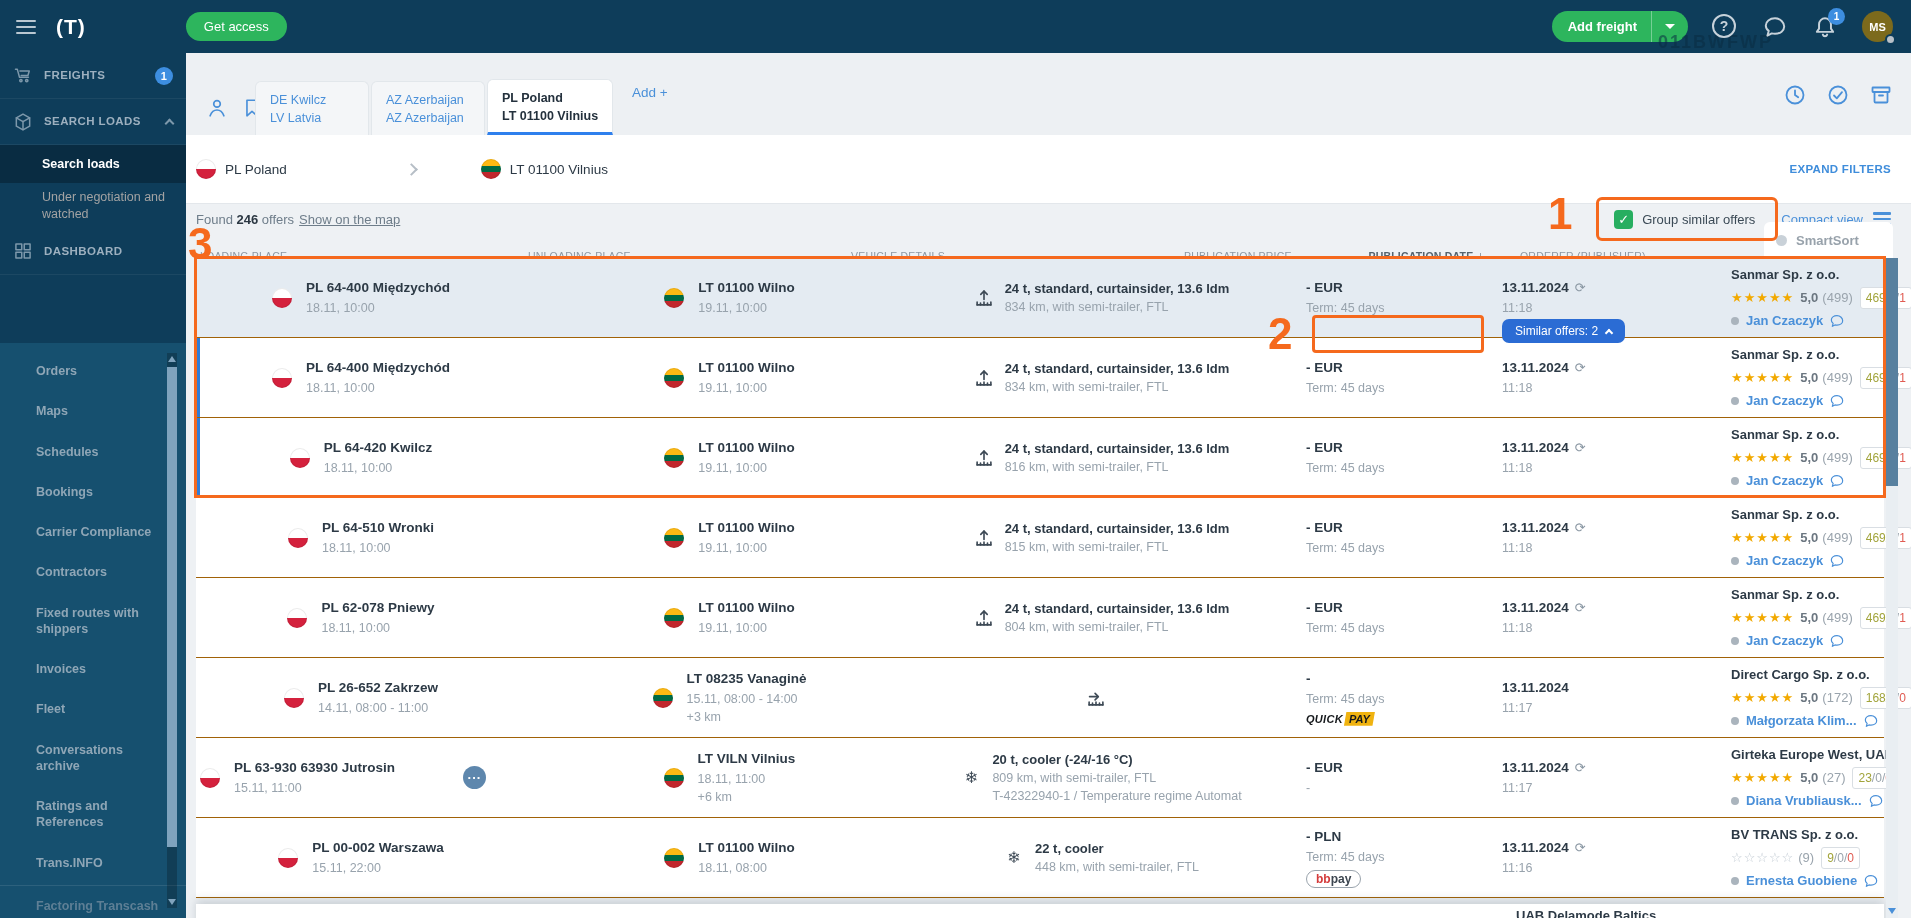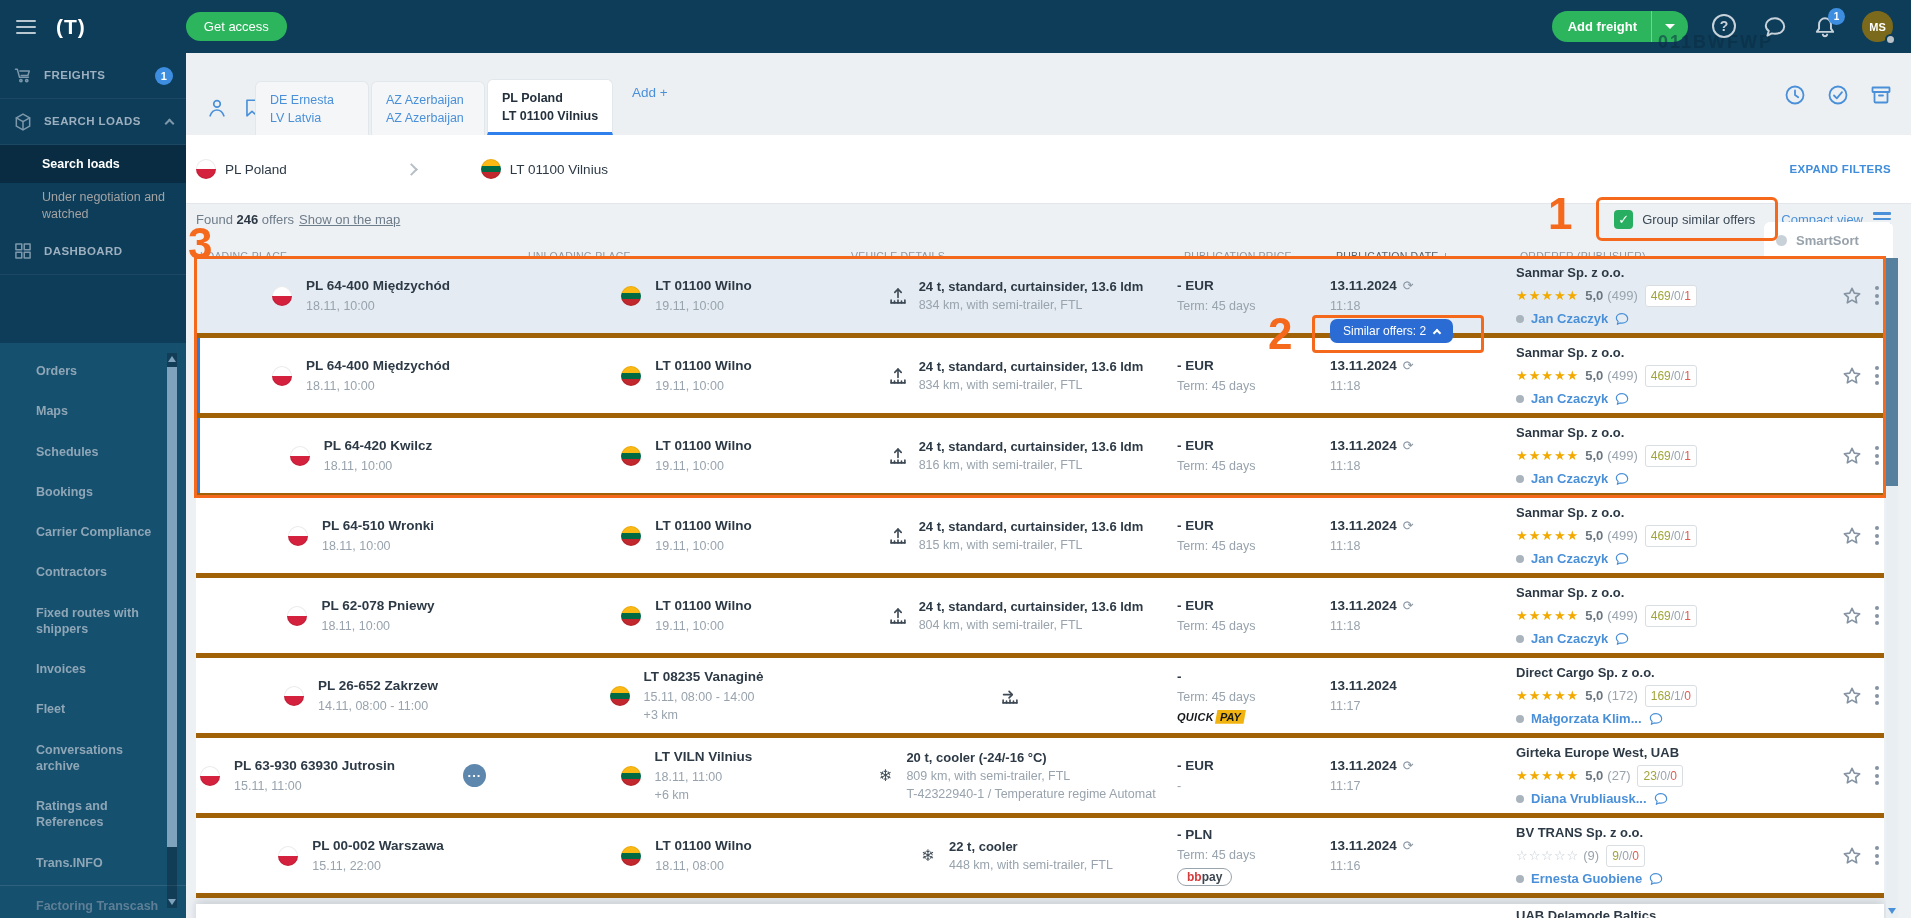--- a/index.html
+++ b/index.html
@@ -100,32 +100,32 @@
         display:flex; align-items:center; justify-content:center; }
   .group-cb .lbl { margin-left:9px; color:#3b4a56; }
   .compact { color:#4a90d9; margin-left:26px; cursor:pointer; }
   .compact-icon { margin-left:10px; cursor:pointer; width:18px; }
   .compact-icon i { display:block; height:2.5px; background:#4a90d9; margin:3px 0; border-radius:1px; }
 
   
   .theader { position:absolute; left:10px; top:191px; width:1688px; height:24px; display:grid;
              grid-template-columns:326px 329px 326px 153px 186px 320px 48px; align-items:center; }
   .th { font-size:10.5px; color:#8b97a3; letter-spacing:.2px; }
-  .th.dark { color:#55636e; font-weight:normal; }
+  .th.dark { color:#55636e; font-weight:bold;text-align:center; }
   .th .sortarrow { font-size:12px; color:#42525f; margin-left:4px; }
   .th1{padding-left:4px}.th2{padding-left:6px}.th4{padding-left:7px}.th5{padding-left:6px}.th6{padding-left:4px}
   .smartsort { position:absolute; left:1578px; top:169px; width:129px; height:36px; background:#fff;
                border-radius:6px 6px 0 0; display:flex; align-items:center; padding:0 12px; color:#98a2ab;
                font-size:13px; font-weight:bold; z-index:2; }
   .smartsort .dot { width:11px; height:11px; border-radius:50%; background:#c9d1d8; margin-right:9px; }
 
   
   .rows { position:absolute; left:10px; top:205px; width:1688px; background:#fff; }
   .row { display:grid; grid-template-columns:326px 329px 326px 153px 186px 320px 48px; height:80px;
-         background:#fff; border-bottom:5px solid #a16207; cursor:pointer; }
+         background:#fff; border-bottom:1px solid #a16207; cursor:pointer;gap:43px; }
   .row.selected { background:#e4ebf2; }
   .row.child { box-shadow:inset 4px 0 0 #2e7cd6; }
   .cell { display:flex; flex-direction:column; justify-content:center; min-width:0; }
   .cell.hz { flex-direction:row; align-items:center; }
   .c-load { padding-left:4px; }
   .city { font-size:13.5px; font-weight:bold; color:#2d3a46; line-height:1.5; white-space:nowrap; }
   .sub { font-size:12.5px; color:#98a3ad; line-height:1.45; white-space:nowrap; }
   .cell .flag { margin-right:14px; }
   .more-dots { width:23px; height:23px; border-radius:50%; background:#5e87ad; color:#fff; font-weight:bold;
                display:flex; align-items:center; justify-content:center; font-size:13px; letter-spacing:1px;
@@ -296,21 +296,21 @@
     <div class="tabstrip">
       <span class="strip-icon" id="icon-person" style="left:20px"><svg viewBox="0 0 24 24" fill="none" stroke="currentColor" stroke-width="1.8" stroke-linecap="round" stroke-linejoin="round">
             <circle cx="12" cy="7.5" r="3.6"></circle>
             <path d="M4.5 20.5c1.6-4.4 4.3-6.3 7.5-6.3s5.9 1.9 7.5 6.3"></path>
           </svg></span>
       <span class="strip-icon" id="icon-bookmark" style="left:55px"><svg viewBox="0 0 24 24" fill="none" stroke="currentColor" stroke-width="1.8" stroke-linecap="round" stroke-linejoin="round">
             <path d="M6.5 3.5h11v17l-5.5-4.8-5.5 4.8z"></path>
           </svg></span>
       <div id="tabs">
           <div class="tab">
-            <div>DE Ernesta</div>
+            <div>DE Kwilcz</div>
             <div>LV Latvia</div>
           </div>
           <div class="tab">
             <div>AZ Azerbaijan</div>
             <div>AZ Azerbaijan</div>
           </div>
           <div class="tab active">
             <div>PL Poland</div>
             <div>LT 01100 Vilnius</div>
           </div>

